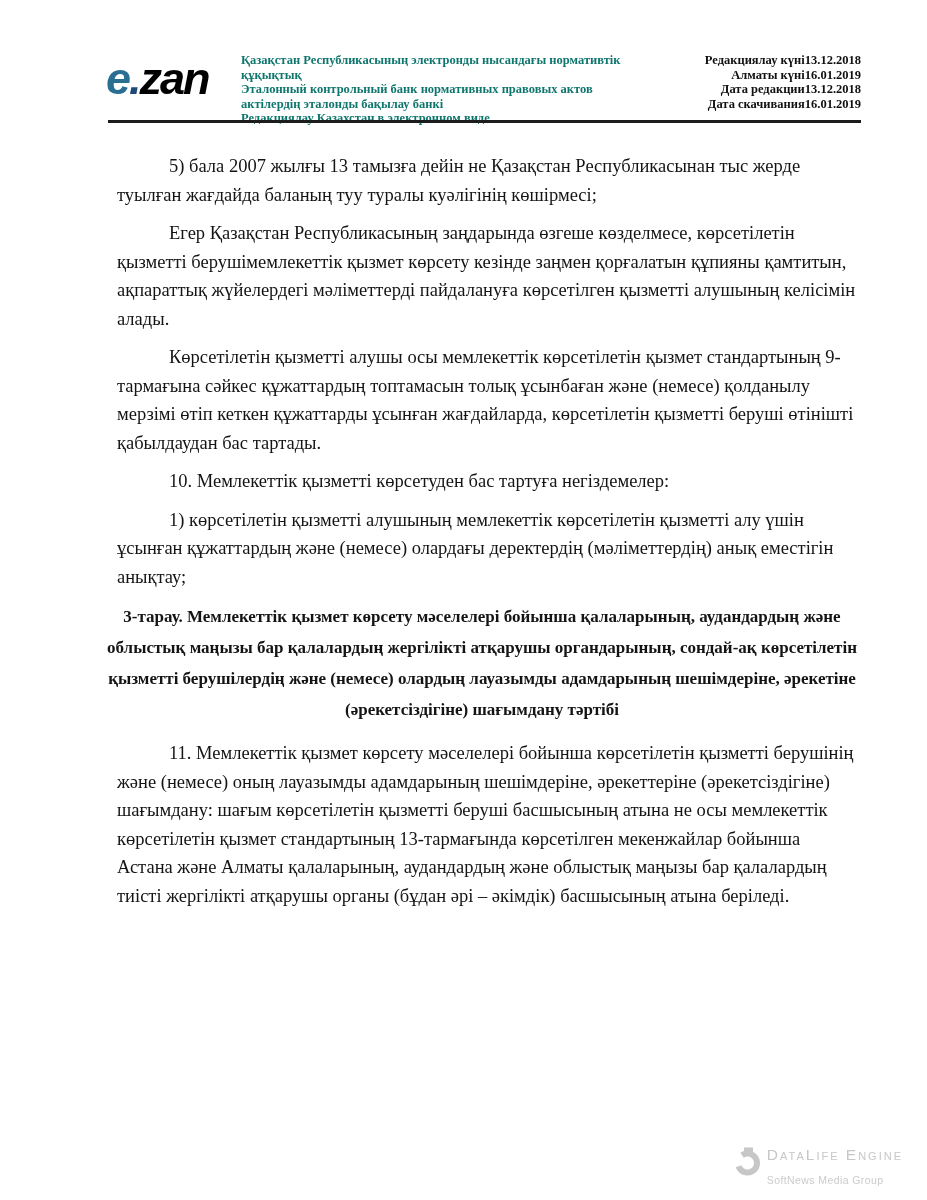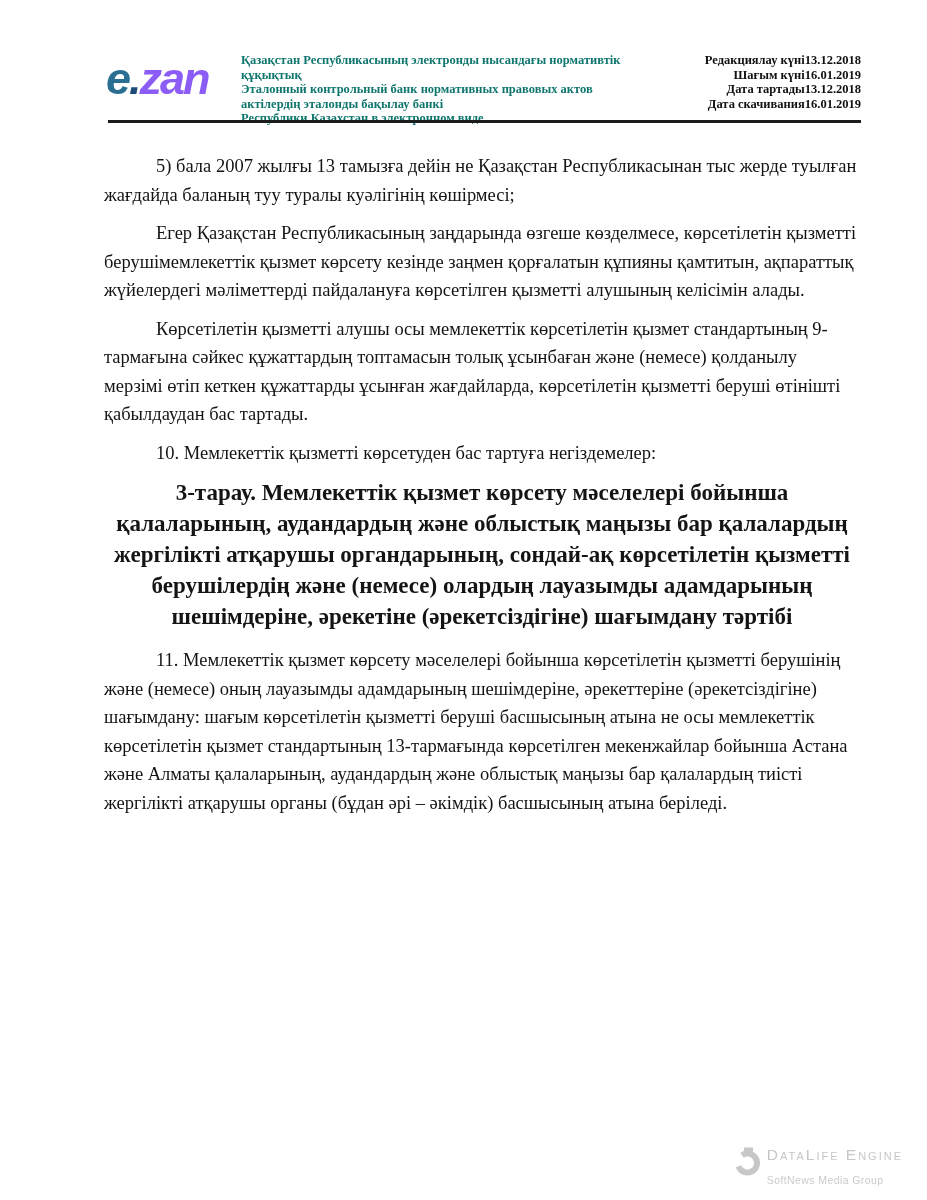--- a/index.html
+++ b/index.html
@@ -19,21 +19,21 @@
     font-family: "Liberation Sans", sans-serif;
     font-weight: bold;
     font-style: italic;
     font-size: 45px;
     line-height: 1;
     letter-spacing: -2px;
     white-space: nowrap;
   }
   .logo-e   { color: #2a6f92; }
   .logo-dot { color: #1d4a76; }
-  .logo-zan { color: #8b5cf6; }
+  .logo-zan { color: #000000; }
 
   .header-desc {
     position: absolute;
     left: 241px;
     top: 53px;
     width: 432px;
     font-family: "Liberation Serif", serif;
     font-weight: bold;
     font-size: 12.5px;
     line-height: 14.5px;
@@ -68,28 +68,28 @@
     left: 104px;
     top: 152px;
     width: 756px;
     font-family: "Liberation Serif", serif;
     font-size: 18.5px;
     line-height: 28.5px;
     color: #141414;
     text-align: left;
   }
   .doc-body p.para {
-    margin: 0 0 10px 0;
+    margin: 0 0 10px 13px;
     text-indent: 52px;
   }
   .doc-body p.chapter-heading {
     font-weight: bold;
     text-align: center;
     text-indent: 0;
-    font-size: 23px;
+    font-size: 17px;
     line-height: 31px;
     margin: 8px 0 14px 0;
   }
 
   
   .footer {
     position: absolute;
     right: 24px;
     bottom: 14px;
     display: flex;
@@ -122,49 +122,50 @@
 <div class="page">
 
   <div class="logo">
     <span class="logo-e">e</span><span class="logo-dot">.</span><span class="logo-zan">zan</span>
   </div>
 
   <div class="header-desc">
     <div>Қазақстан Республикасының электронды нысандағы нормативтік құқықтық</div>
     <div>Эталонный контрольный банк нормативных правовых актов</div>
     <div>актілердің эталонды бақылау банкі</div>
-    <div>Республики Казахстан в электронном виде</div>
+    <div>Редакциялау Казахстан в электронном виде</div>
   </div>
 
   <div class="header-meta">
     <div class="meta-row">
       <span>Редакциялау күні</span>
       <span>13.12.2018</span>
     </div>
     <div class="meta-row">
-      <span>Шағым күні</span>
+      <span>Алматы күні</span>
       <span>16.01.2019</span>
     </div>
     <div class="meta-row">
-      <span>Дата тартады</span>
+      <span>Дата редакции</span>
       <span>13.12.2018</span>
     </div>
     <div class="meta-row">
       <span>Дата скачивания</span>
       <span>16.01.2019</span>
     </div>
   </div>
 
   <div class="rule"></div>
 
   <main class="doc-body">
     <p class="para">5) бала 2007 жылғы 13 тамызға дейін не Қазақстан Республикасынан тыс жерде туылған жағдайда баланың туу туралы куәлігінің көшірмесі;</p>
     <p class="para">Егер Қазақстан Республикасының заңдарында өзгеше көзделмесе, көрсетілетін қызметті берушімемлекеттік қызмет көрсету кезінде заңмен қорғалатын құпияны қамтитын, ақпараттық жүйелердегі мәліметтерді пайдалануға көрсетілген қызметті алушының келісімін алады.</p>
     <p class="para">Көрсетілетін қызметті алушы осы мемлекеттік көрсетілетін қызмет стандартының 9-тармағына сәйкес құжаттардың топтамасын толық ұсынбаған және (немесе) қолданылу мерзімі өтіп кеткен құжаттарды ұсынған жағдайларда, көрсетілетін қызметті беруші өтінішті қабылдаудан бас тартады.</p>
     <p class="para">10. Мемлекеттік қызметті көрсетуден бас тартуға негіздемелер:</p>
+    <p class="para">1) көрсетілетін қызметті алушының мемлекеттік көрсетілетін қызметті алу үшін ұсынған құжаттардың және (немесе) олардағы деректердің (мәліметтердің) анық еместігін анықтау;</p>
     <p class="chapter-heading">3-тарау. Мемлекеттік қызмет көрсету мәселелері бойынша қалаларының, аудандардың және облыстық маңызы бар қалалардың жергілікті атқарушы органдарының, сондай-ақ көрсетілетін қызметті берушілердің және (немесе) олардың лауазымды адамдарының шешімдеріне, әрекетіне (әрекетсіздігіне) шағымдану тәртібі</p>
     <p class="para">11. Мемлекеттік қызмет көрсету мәселелері бойынша көрсетілетін қызметті берушінің және (немесе) оның лауазымды адамдарының шешімдеріне, әрекеттеріне (әрекетсіздігіне) шағымдану: шағым көрсетілетін қызметті беруші басшысының атына не осы мемлекеттік көрсетілетін қызмет стандартының 13-тармағында көрсетілген мекенжайлар бойынша Астана және Алматы қалаларының, аудандардың және облыстық маңызы бар қалалардың тиісті жергілікті атқарушы органы (бұдан әрі – әкімдік) басшысының атына беріледі.</p>
   </main>
 
   <div class="footer">
     <svg width="25" height="29" viewBox="0 0 25 29">
       <circle cx="12.5" cy="16" r="9.5" fill="none" stroke="#c7c7c7" stroke-width="6" stroke-dasharray="47 13" transform="rotate(-125 12.5 16)"></circle>
       <rect x="9" y="0.5" width="9" height="5.5" fill="#c7c7c7"></rect>
     </svg>
     <div class="dle-text">

